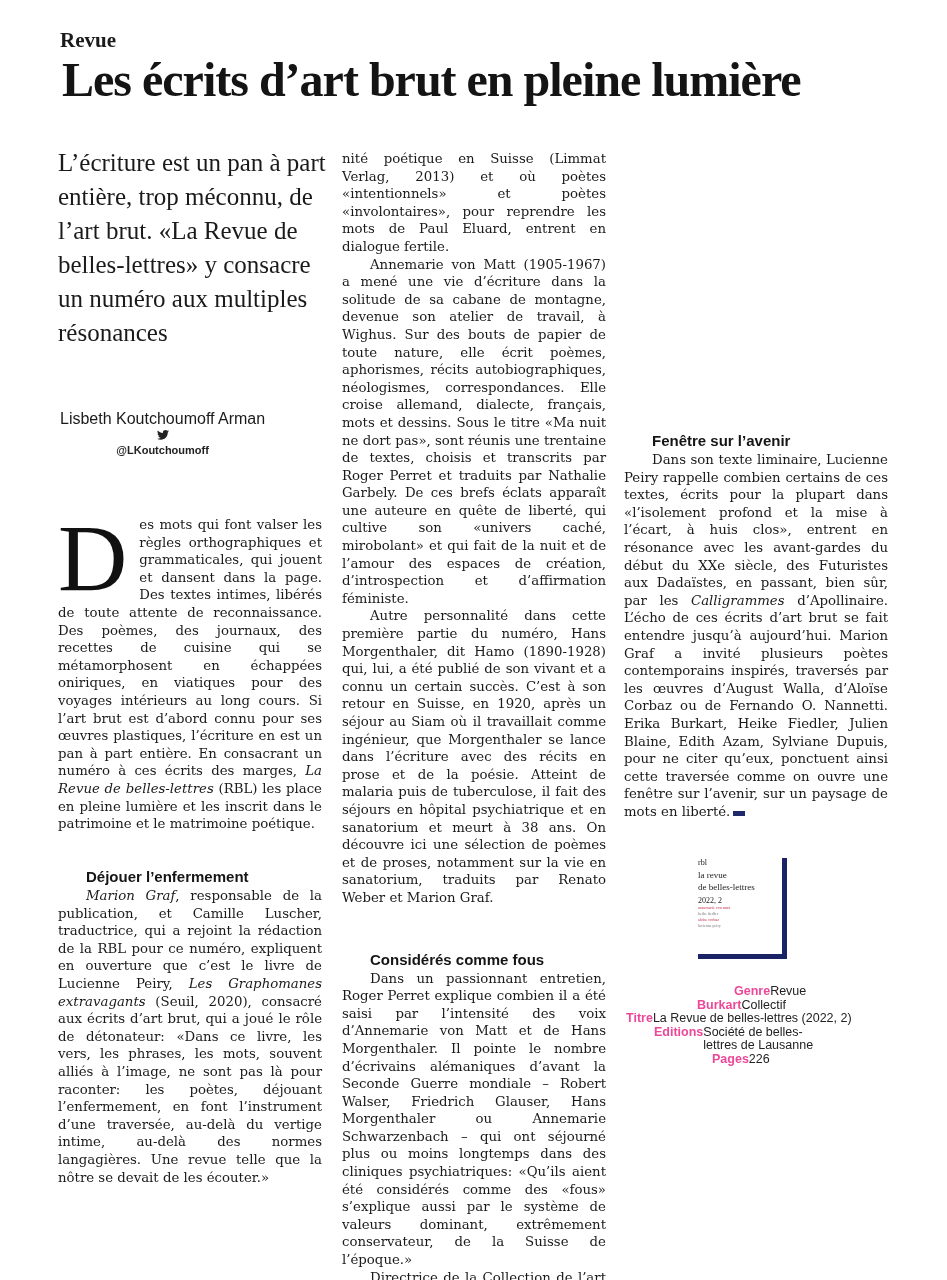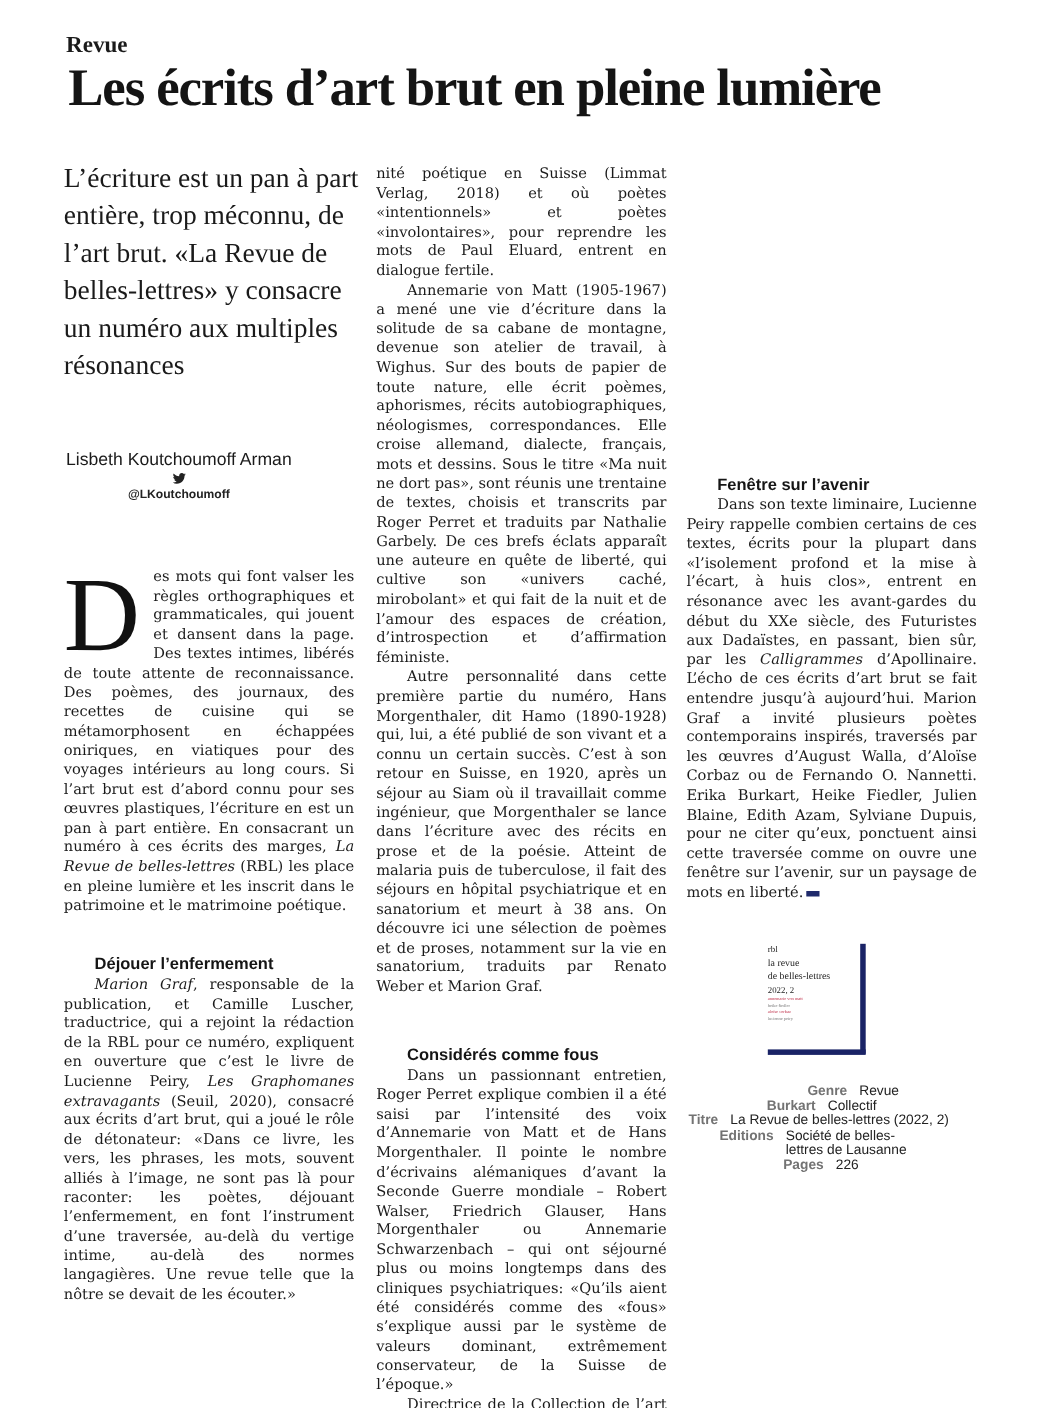--- a/index.html
+++ b/index.html
@@ -59,21 +59,21 @@
   .cover .red { color: #c0304a; }
   .cover .grey { color: #777; }
   .cover .bar-v { position: absolute; left: 84px; top: 0; width: 5px; height: 100px; background: #1a2366; }
   .cover .bar-h { position: absolute; left: 0; top: 96px; width: 89px; height: 5px; background: #1a2366; }
 
   .factbox {
     position: absolute; left: 622px; top: 985px; width: 250px;
     font-family: "Liberation Sans", sans-serif; font-size: 12.5px; line-height: 13.5px; color: #222;
   }
   .factbox .row { display: flex; }
-  .factbox .k { font-weight: bold; color: #737373; text-align: center; flex: 0 0 auto; margin-right: 11px; }
+  .factbox .k { font-weight: bold; color: #ec4899; text-align: center; flex: 0 0 auto; margin-right: 0; }
   .factbox .v { text-align: left; }
 </style>
 </head>
 <body>
 
 <div class="rubric">Revue</div>
 <h1 class="headline" style="margin:4px;">Les écrits d’art brut en pleine lumière</h1>
 
 <div class="lead">L’écriture est un pan à part entière, trop méconnu, de l’art brut. «La Revue de belles-lettres» y consacre un numéro aux multiples résonances</div>
 
@@ -90,21 +90,21 @@
 <div class="col c1" style="top:516px;">
   <p><span class="dropcap">D</span><span>es mots qui font valser les règles orthographiques et grammaticales, qui jouent et dansent dans la page. Des textes intimes, libérés de toute attente de reconnaissance. Des poèmes, des journaux, des recettes de cuisine qui se métamorphosent en échappées oniriques, en viatiques pour des voyages intérieurs au long cours. Si l’art brut est d’abord connu pour ses œuvres plastiques, l’écriture en est un pan à part entière. En consacrant un numéro à ces écrits des marges, </span><i>La Revue de belles-lettres</i><span> (RBL) les place en pleine lumière et les inscrit dans le patrimoine et le matrimoine poétique.</span></p>
 </div>
 
 <div class="col c1" style="top:868px;">
   <div class="subhead c">Déjouer l’enfermement</div>
   <p class="ind"><i>Marion Graf</i><span>, responsable de la publication, et Camille Luscher, traductrice, qui a rejoint la rédaction de la RBL pour ce numéro, expliquent en ouverture que c’est le livre de Lucienne Peiry, </span><i>Les Graphomanes extravagants</i><span> (Seuil, 2020), consacré aux écrits d’art brut, qui a joué le rôle de détonateur: «Dans ce livre, les vers, les phrases, les mots, souvent alliés à l’image, ne sont pas là pour raconter: les poètes, déjouant l’enfermement, en font l’instrument d’une traversée, au-delà du vertige intime, au-delà des normes langagières. Une revue telle que la nôtre se devait de les écouter.»</span></p>
 </div>
 
 <div class="col c2" style="top:150px;">
-  <p id="p2cont">nité poétique en Suisse (Limmat Verlag, 2018) et où poètes «intentionnels» et poètes «involontaires», pour reprendre les mots de Paul Eluard, entrent en dialogue fertile.</p>
+  <p id="p2cont">nité poétique en Suisse (Limmat Verlag, 2013) et où poètes «intentionnels» et poètes «involontaires», pour reprendre les mots de Paul Eluard, entrent en dialogue fertile.</p>
   <p class="ind">Annemarie von Matt (1905-1967) a mené une vie d’écriture dans la solitude de sa cabane de montagne, devenue son atelier de travail, à Wighus. Sur des bouts de papier de toute nature, elle écrit poèmes, aphorismes, récits autobiographiques, néologismes, correspondances. Elle croise allemand, dialecte, français, mots et dessins. Sous le titre «Ma nuit ne dort pas», sont réunis une trentaine de textes, choisis et transcrits par Roger Perret et traduits par Nathalie Garbely. De ces brefs éclats apparaît une auteure en quête de liberté, qui cultive son «univers caché, mirobolant» et qui fait de la nuit et de l’amour des espaces de création, d’introspection et d’affirmation féministe.</p>
   <p class="ind">Autre personnalité dans cette première partie du numéro, Hans Morgenthaler, dit Hamo (1890-1928) qui, lui, a été publié de son vivant et a connu un certain succès. C’est à son retour en Suisse, en 1920, après un séjour au Siam où il travaillait comme ingénieur, que Morgenthaler se lance dans l’écriture avec des récits en prose et de la poésie. Atteint de malaria puis de tuberculose, il fait des séjours en hôpital psychiatrique et en sanatorium et meurt à 38 ans. On découvre ici une sélection de poèmes et de proses, notamment sur la vie en sanatorium, traduits par Renato Weber et Marion Graf.</p>
   <div style="height:44px"></div>
   <div class="subhead c">Considérés comme fous</div>
   <p class="ind">Dans un passionnant entretien, Roger Perret explique combien il a été saisi par l’intensité des voix d’Annemarie von Matt et de Hans Morgenthaler. Il pointe le nombre d’écrivains alémaniques d’avant la Seconde Guerre mondiale – Robert Walser, Friedrich Glauser, Hans Morgenthaler ou Annemarie Schwarzenbach – qui ont séjourné plus ou moins longtemps dans des cliniques psychiatriques: «Qu’ils aient été considérés comme des «fous» s’explique aussi par le système de valeurs dominant, extrêmement conservateur, de la Suisse de l’époque.»</p>
   <p class="ind"><span>Directrice de la Collection de l’art brut à Lausanne de 2001 à 2011, commissaire d’exposition, chercheuse, ambassadrice de l’art brut de par le monde, Lucienne Peiry enseigne au Collège des humanités de l’EPFL et participe au comité de recherches sur l’art brut au Centre Pompidou à Paris. C’est elle qui a rassemblé les œuvres, pour la plupart inédites, des neuf poètes qui constituent le deuxième volet de ce numéro de </span></p>
 </div>
 
 <div class="col c3" style="top:432px;">
   <div class="subhead c">Fenêtre sur l’avenir</div>

